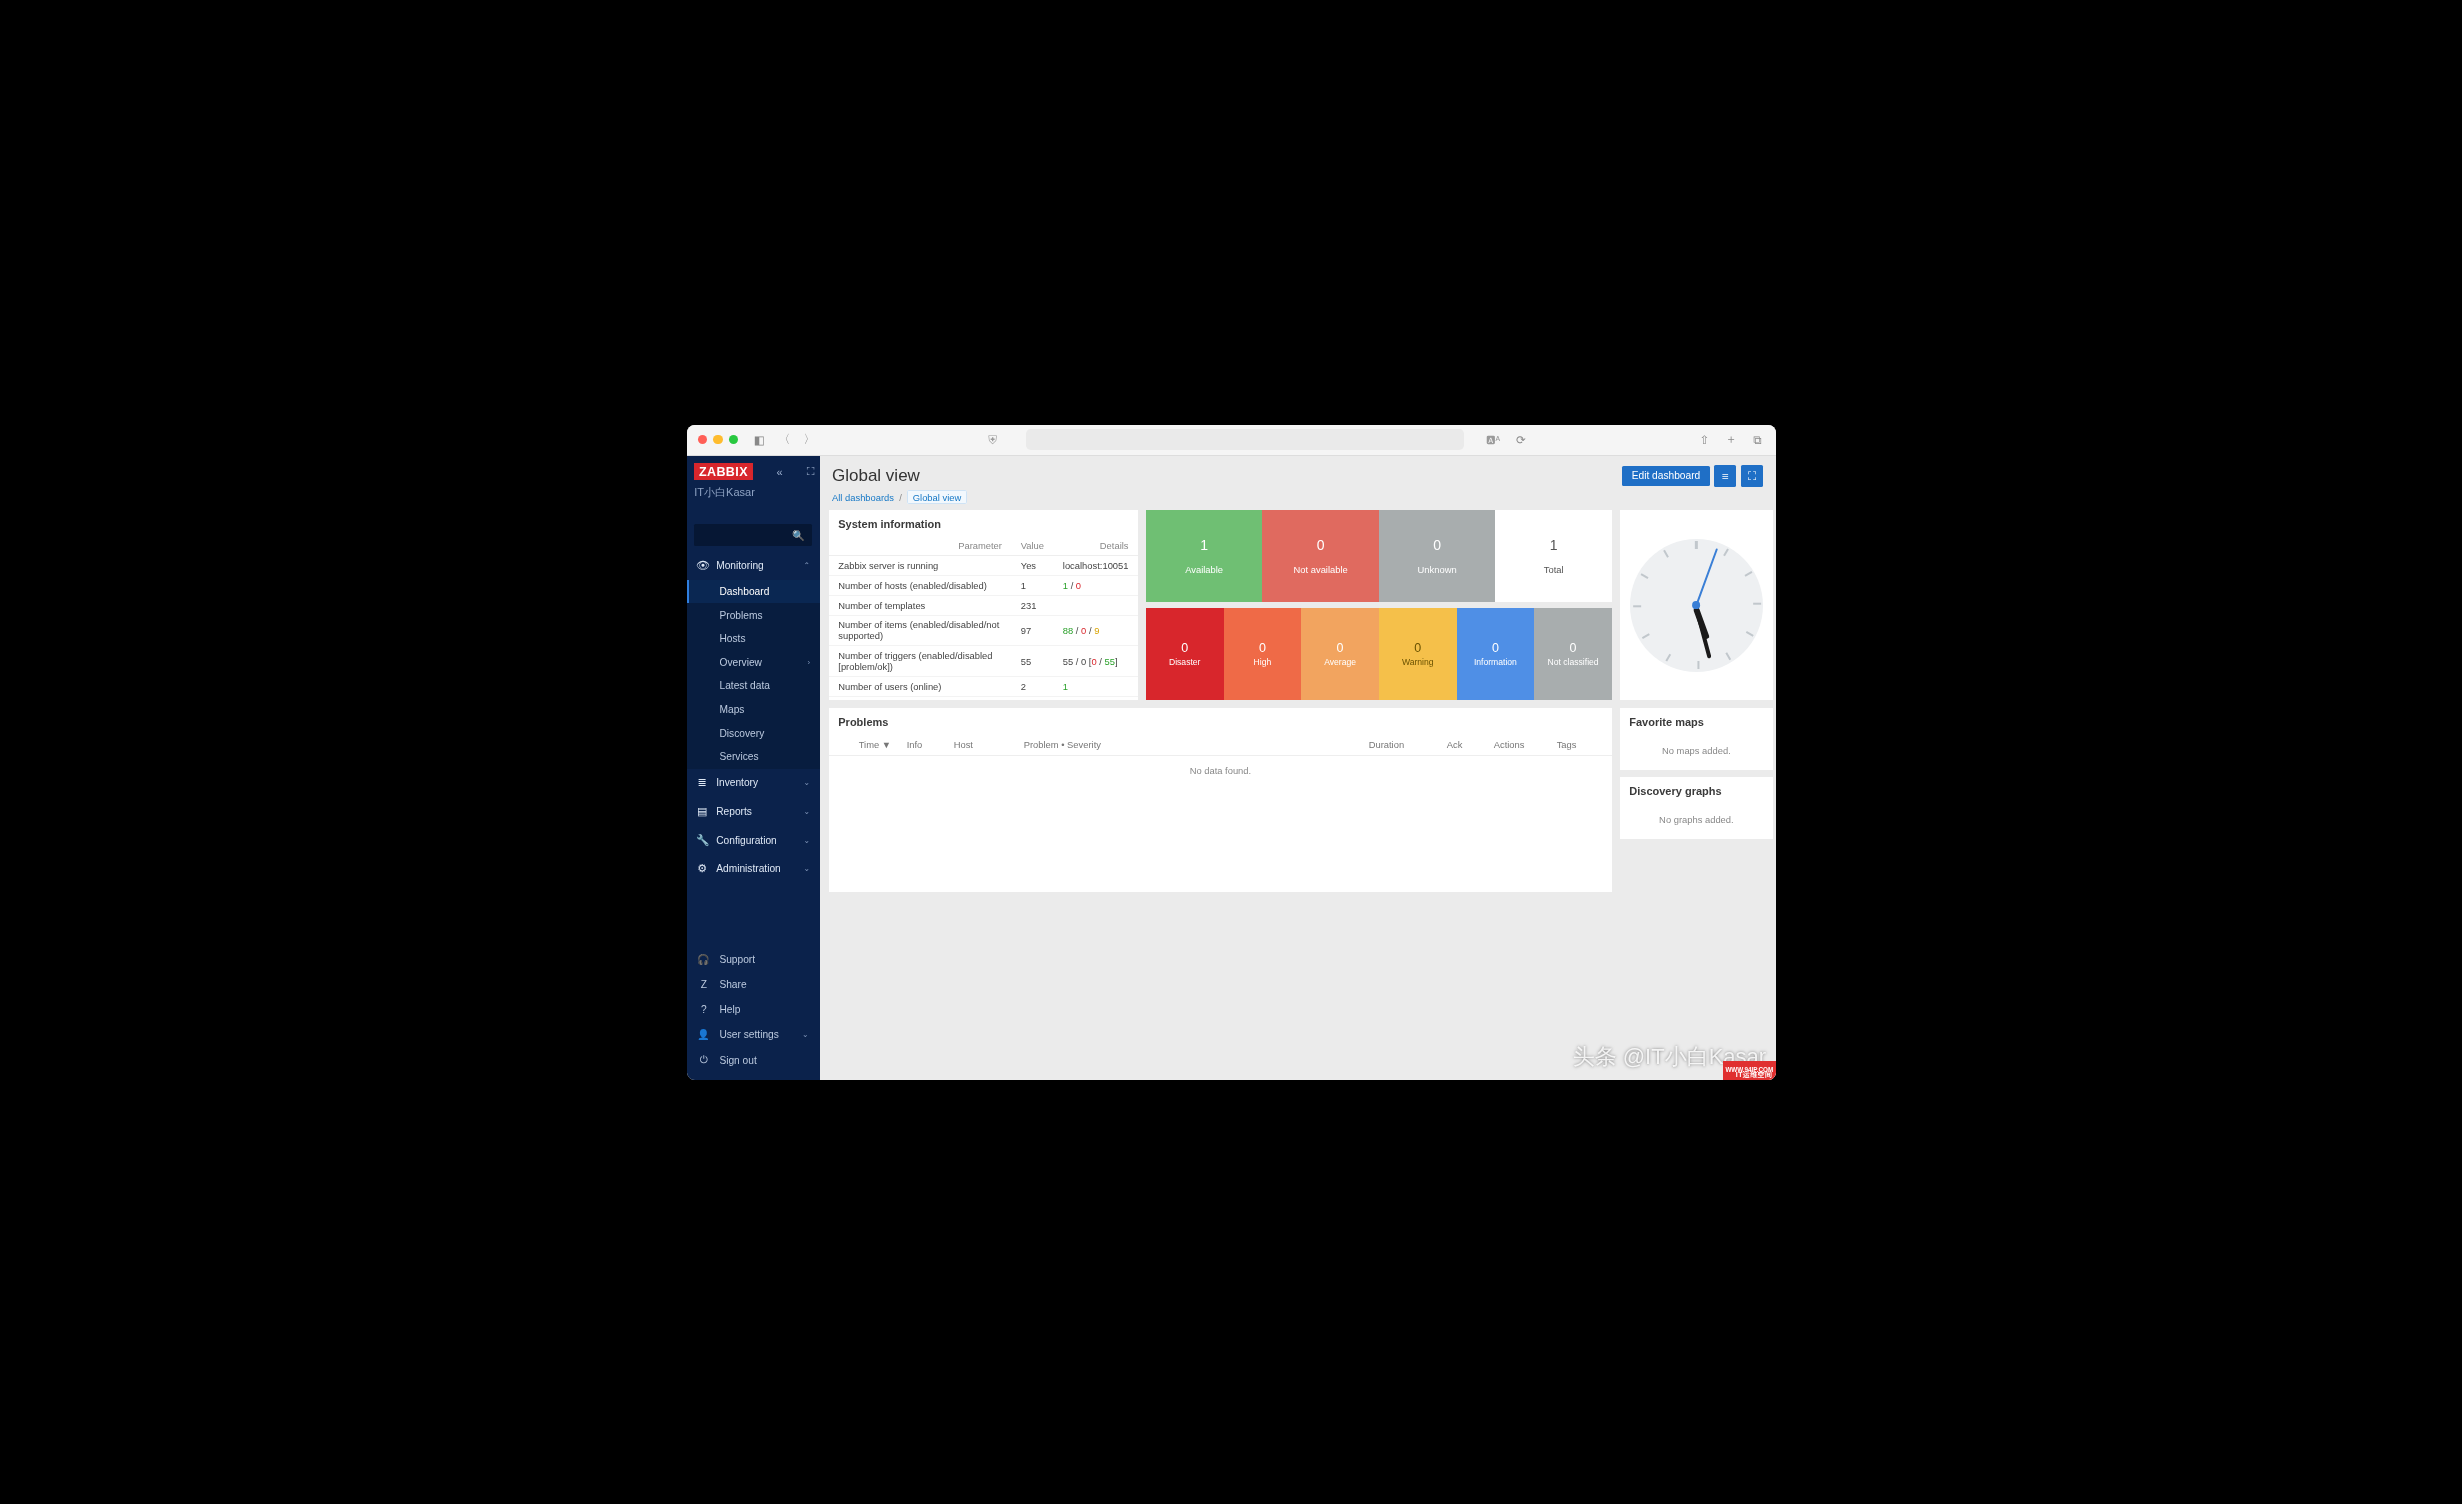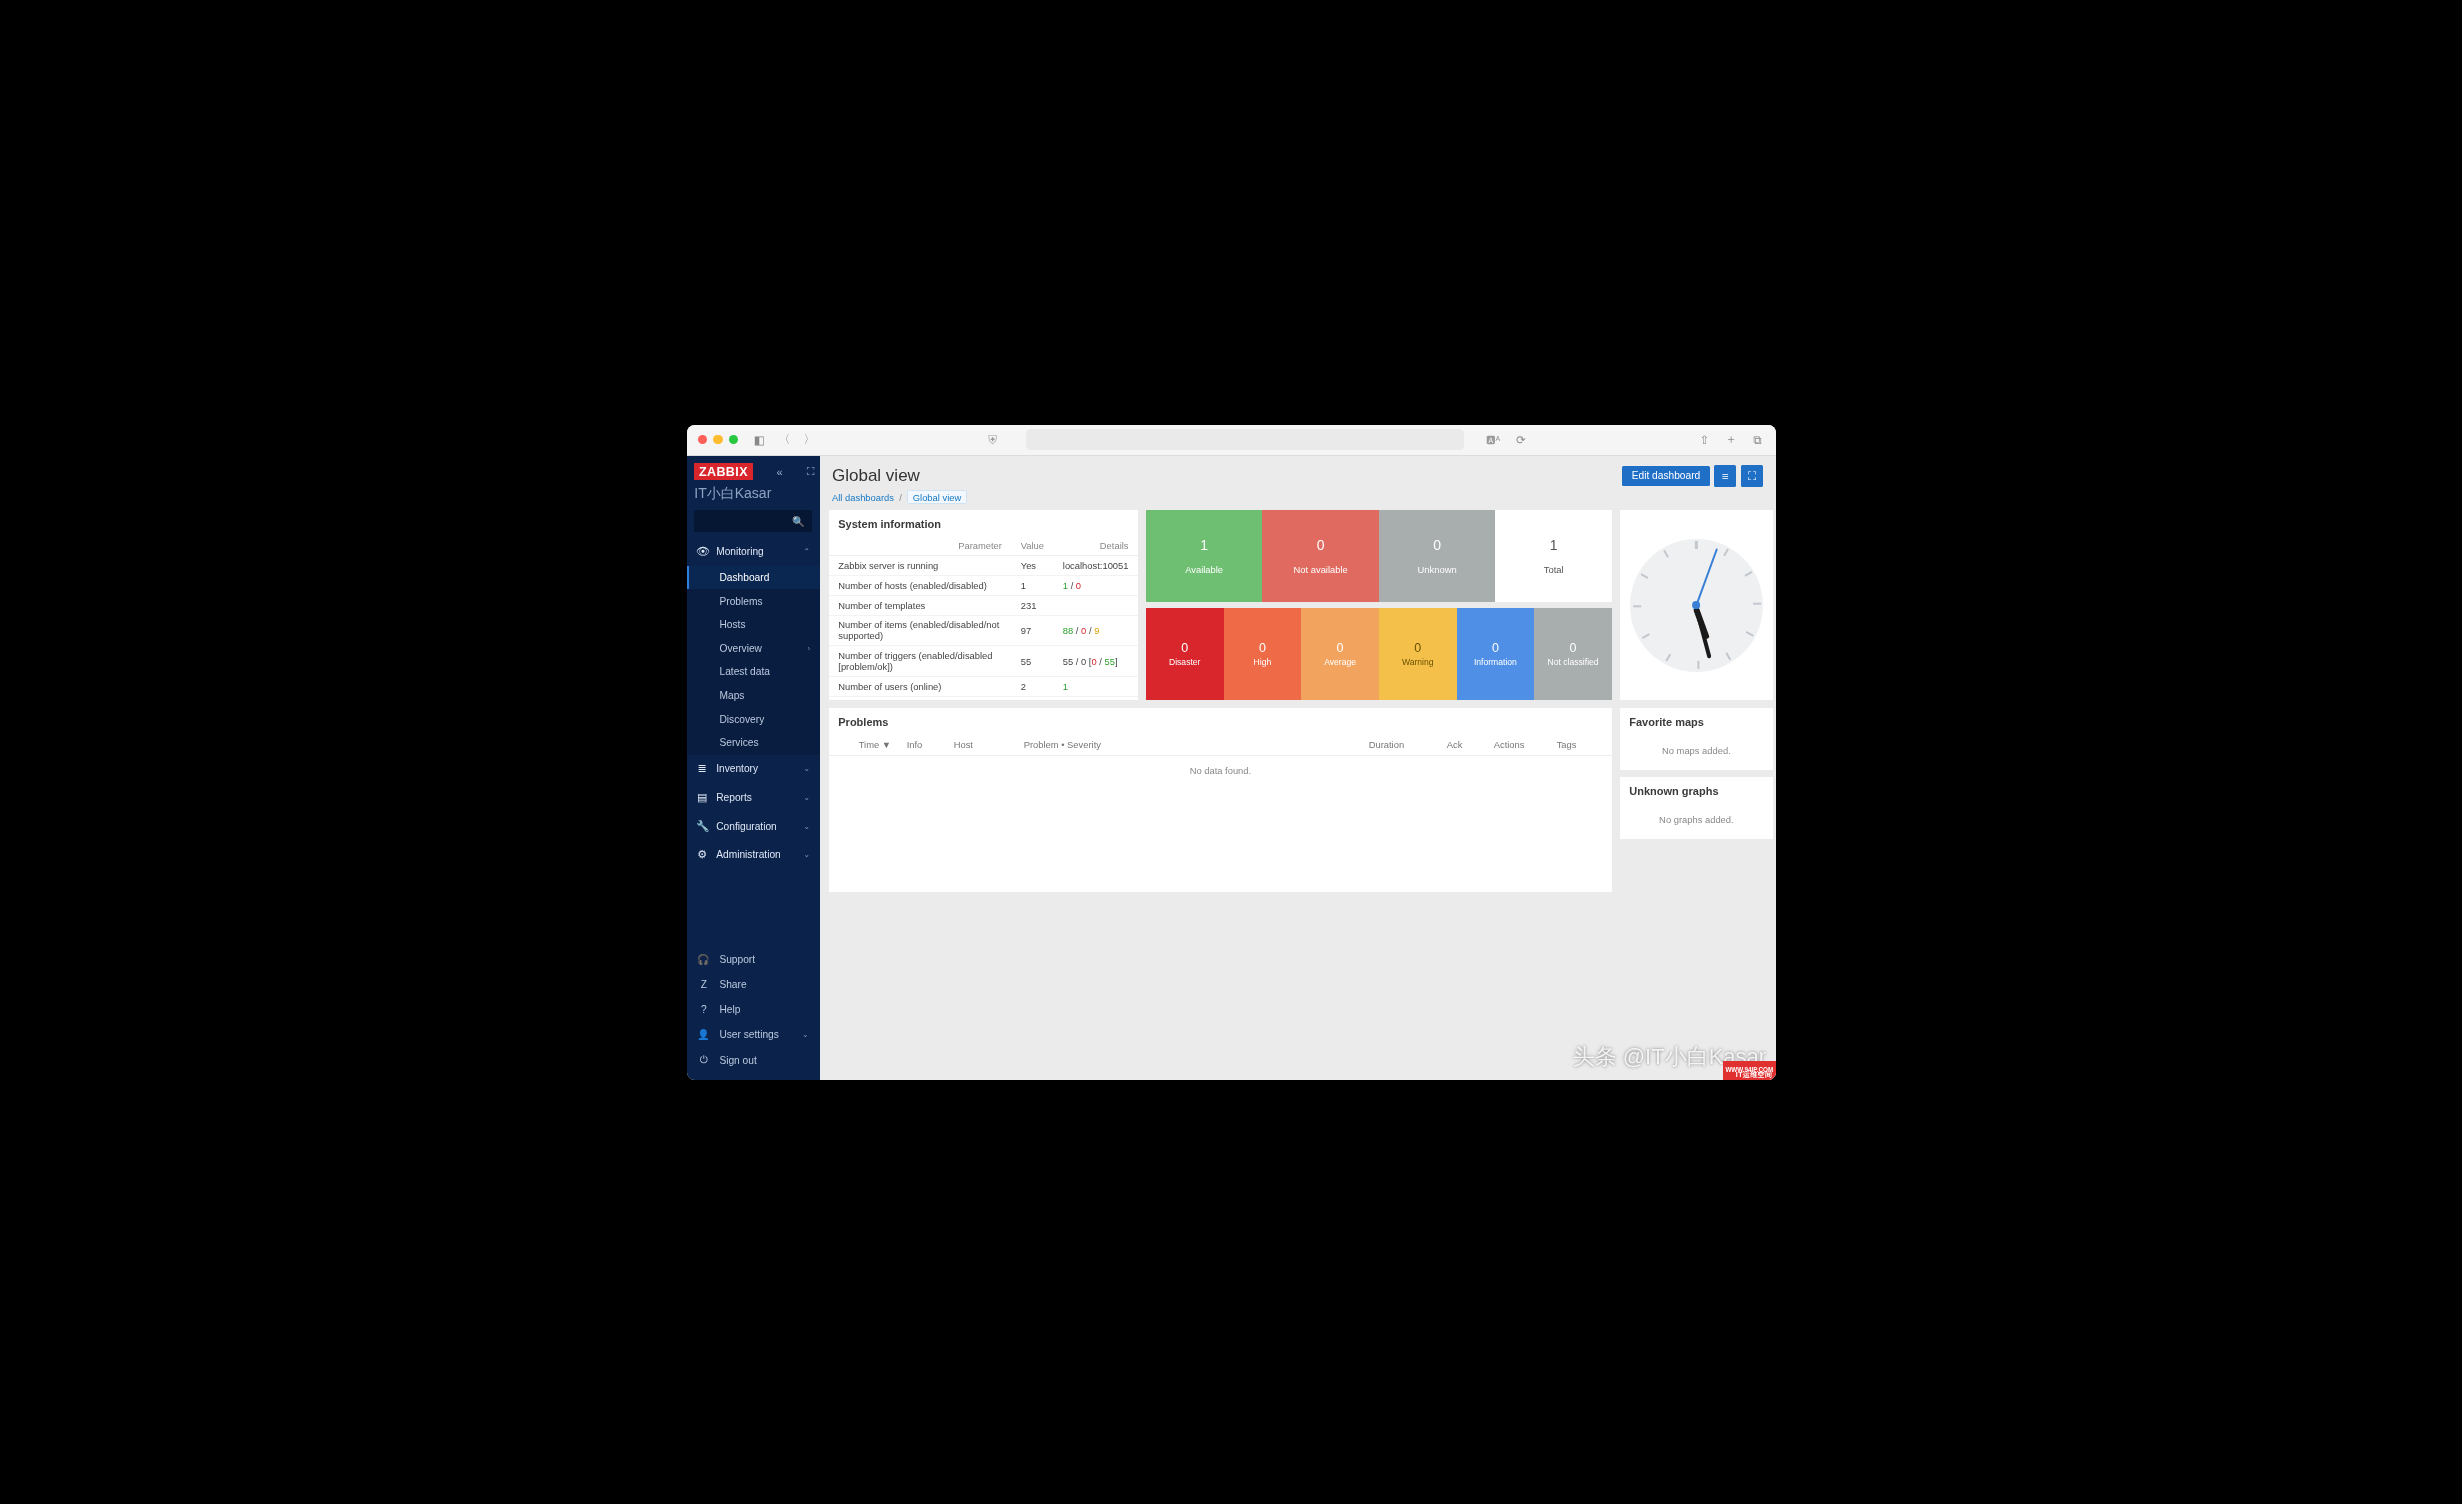--- a/index.html
+++ b/index.html
@@ -13,21 +13,21 @@
 .tb-group{display:flex;gap:11px;align-items:center}
 .url-bar{flex:1;height:20.3px;background:#eaeaea;border-radius:4.7px;margin:0 7.8px;max-width:438px}
 .tb-shield{margin-left:auto;margin-right:4.7px;color:#9a9a9a}
 .tb-right{display:flex;gap:12.5px;align-items:center;margin-left:auto;color:#777}
 .app{flex:1;display:flex;overflow:hidden}
 .sidebar{width:133px;background:#0b224b;color:#c9d4e4;display:flex;flex-direction:column;font-size:10.2px}
 .sb-top{padding:7.8px 7.8px 4.7px}
 .logo-row{display:flex;align-items:center;gap:24px;margin-bottom:5px}
 .logo{background:#d8262c;color:#fff;font-weight:700;font-size:12.5px;padding:1.6px 4.7px;letter-spacing:0.4px;font-family:Arial}
 .sb-iconbtn{color:#9fb2d0;font-size:11px}
-.sb-sub{font-size:14px;color:#8fa3c3;margin-bottom:7px}
+.sb-sub{font-size:11px;color:#8fa3c3;margin-bottom:24px}
 .sb-search{background:#061734;height:22px;border-radius:1.6px;display:flex;align-items:center;justify-content:flex-end;padding:0 6.3px;color:#8fa3c3}
 .navsec{padding:7.8px 9.4px;display:flex;align-items:center;gap:7.8px;color:#dfe8f5;cursor:pointer}
 .navsec .ico{width:12.5px;text-align:center;font-size:11px}
 .navsec .chev{margin-left:auto;font-size:7.8px;color:#7f95b8}
 .subnav{background:#081d3f}
 .subitem{padding:6.3px 9.4px 6.3px 31px;color:#bccadf;cursor:pointer;position:relative;border-left:2.3px solid transparent}
 .subitem.active{background:#0a2752;color:#fff;border-left-color:#2f7fe0}
 .subitem .chev{position:absolute;right:9.4px;top:7px;font-size:7.8px;color:#7f95b8}
 .sb-bottom{margin-top:auto;padding-bottom:6.3px}
 .sb-link{padding:7px 11px;display:flex;align-items:center;gap:9.4px;color:#bccadf;cursor:pointer;font-size:10.2px}
@@ -348,21 +348,21 @@
               </tbody>
           </table>
         </div>
 
         <div class="fav-col" style="display:flex;flex-direction:column;gap:6.3px">
           <div class="widget fav">
             <div class="w-title">Favorite maps</div>
             <div class="msg">No maps added.</div>
           </div>
           <div class="widget fav">
-            <div class="w-title">Unknown graphs</div>
+            <div class="w-title">Discovery graphs</div>
             <div class="msg">No graphs added.</div>
           </div>
         </div>
       </div>
 
     </main>
   </div>
 
   <div class="watermark">头条 @IT小白Kasar</div>
   <div class="corner-badge">

